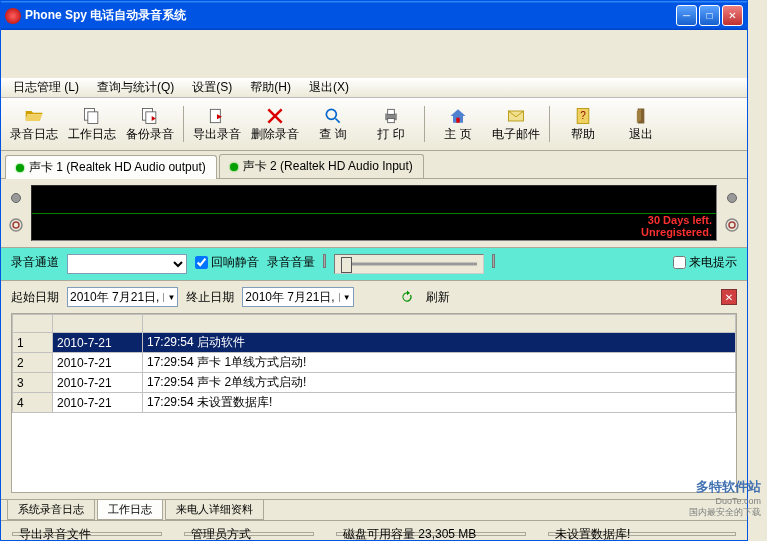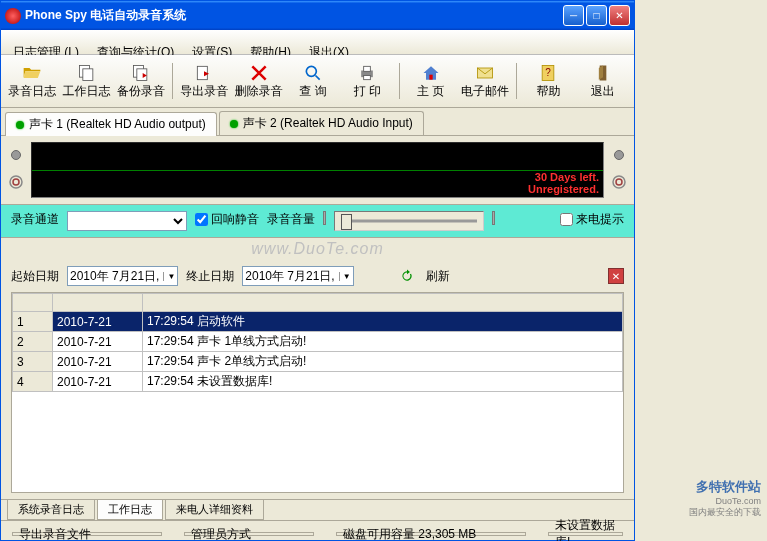--- a/index.html
+++ b/index.html
@@ -4,37 +4,37 @@
 <style>
 * { box-sizing: border-box; margin: 0; padding: 0; }
 body { 
   font-family: "Microsoft Sans Serif", "SimSun", Tahoma, sans-serif; 
   font-size: 11px; 
   background: #ece9d8;
   overflow: hidden;
   width: 767px;
   height: 541px;
 }
-.window { width: 635px; height: 541px; border: 1px solid #0054e3; background: #ece9d8; display: flex; flex-direction: column; }
+.window { width: 748px; height: 541px; border: 1px solid #0054e3; background: #ece9d8; display: flex; flex-direction: column; }
 .titlebar { 
   height: 29px; 
   background: linear-gradient(to bottom, #3a95ff 0%, #0054e3 8%, #0054e3 92%, #003fc0 100%);
   display: flex; align-items: center; padding: 0 4px; color: white;
 }
 .titlebar .icon-red { width: 16px; height: 16px; background: radial-gradient(circle, #ff6060, #b00000); border-radius: 50%; margin-right: 4px; }
 .titlebar .title { font-weight: bold; font-size: 12px; flex: 1; }
 .titlebar .winbtns { display: flex; gap: 2px; }
 .winbtn { width: 21px; height: 21px; border: 1px solid #fff; border-radius: 3px; display: flex; align-items: center; justify-content: center; font-size: 10px; font-family: "Marlett", sans-serif; color: white; }
 .winbtn.min, .winbtn.max { background: linear-gradient(to bottom,#5ba3ff,#1660ce); }
 .winbtn.close { background: linear-gradient(to bottom,#f08080,#c03030); }
 .menubar { 
   height: 20px; 
   background: linear-gradient(to bottom,#fff,#ece9d8);
   border-bottom: 1px solid #bbb; 
-  display: flex; padding: 12px 4px; gap: 2px;
+  display: flex; align-items: center; padding: 0 4px; gap: 2px; margin-top: 48px;
 }
 .menu-item { padding: 2px 8px; font-size: 12px; }
 .toolbar { 
   background: linear-gradient(to bottom,#fdfdfc,#ece9d8);
   border-bottom: 1px solid #aca899; 
   padding: 4px 6px; display: flex; gap: 4px; align-items: center;
 }
 .tb-btn { 
   display: flex; flex-direction: column; align-items: center; justify-content: center;
   width: 54px; height: 44px; border: 1px solid transparent; font-size: 12px;
@@ -254,21 +254,20 @@
       <div class="slider-thumb"></div>
     </div>
     <span class="slider-end"></span>
     <div class="spacer"></div>
     <label class="checkbox">
       <input type="checkbox" style="">
       <span>来电提示</span>
     </label>
   </div>
 
-  <div class="watermark-row">www.DuoTe.com</div>
 
   <div class="filter-row">
     <span>起始日期</span>
     <span class="date-combo">
       <span>2010年 7月21日,</span>
       <span class="arrow">▼</span>
     </span>
     <span>终止日期</span>
     <span class="date-combo">
       <span>2010年 7月21日,</span>

